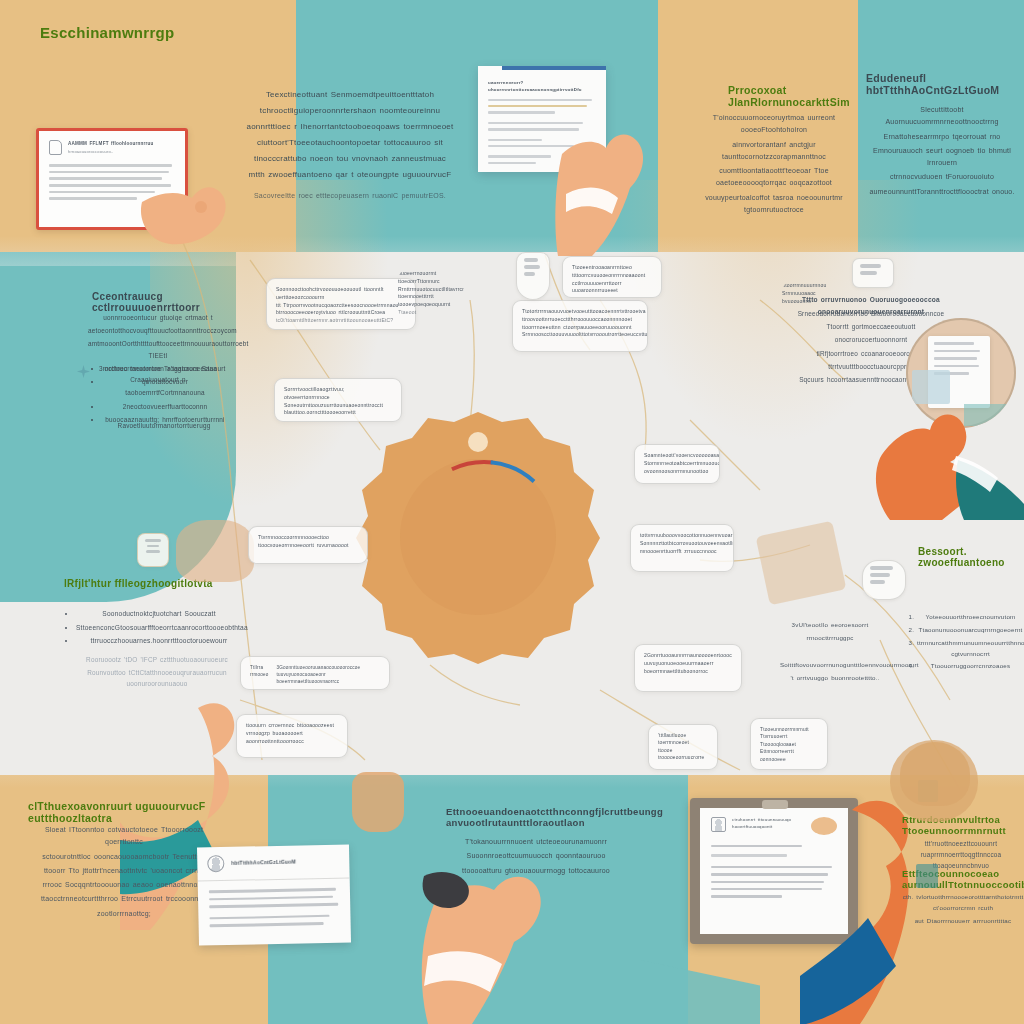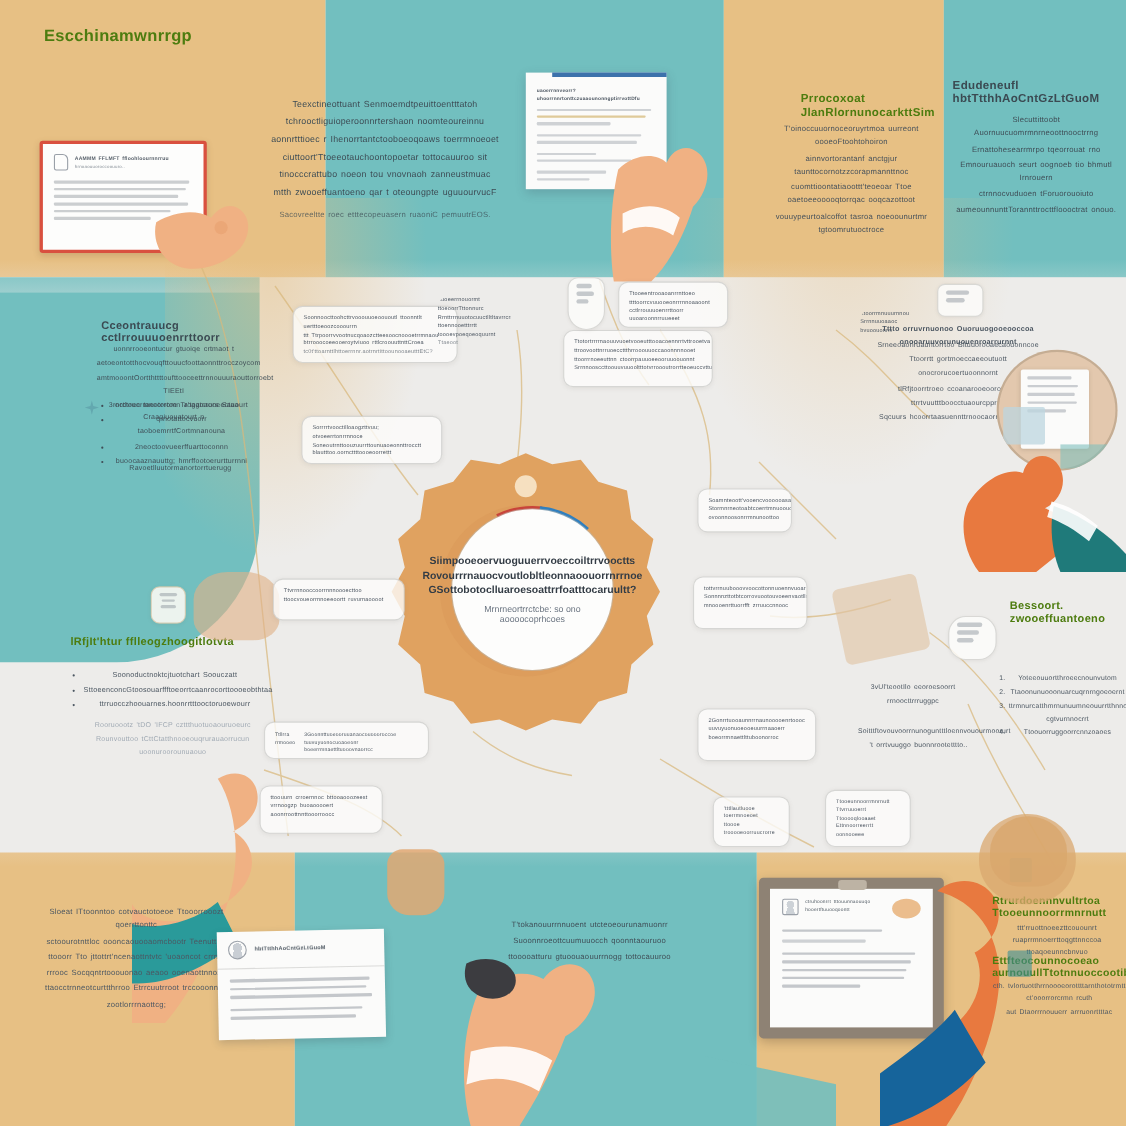--- a/index.html
+++ b/index.html
@@ -250,20 +250,21 @@
 
   <div class="limb" style="left:120px;top:690px;width:180px;height:240px;">
     <svg width="180" height="240" viewBox="0 0 180 240">
       <path d="M78,18 C94,8 112,14 114,32 C116,48 104,60 92,66 C104,72 112,86 108,102
                C102,124 76,140 50,146 C30,150 8,146 0,132 L0,240 L30,240
                C60,206 84,150 92,110 C98,76 92,40 78,18Z" fill="#f0b183"></path>
       <path d="M0,150 C26,156 56,148 78,130 L96,166 C66,192 28,206 0,204Z" fill="#2a9a9a"></path>
     </svg>
   </div>
 
+  <div class="heading" style="left:28px;top:800px;width:210px;font-size:10.5px;">clTthuexoavonruurt  uguuourvucF euttthoozltaotra</div>
   <div class="body ptext" style="left:28px;top:824px;width:192px;font-size:7px;">
     <p>Sloeat ITtoonntoo cotvauctotoeoe Ttooorrooozt qoerrttonttc</p>
     <p>sctoourotnttloc oooncaouooaomcbootr  Teenuttrt..</p>
     <p>ttooorr Tto jttottrt'ncenaottntvtc  'uoaoncot  crrno'</p>
     <p>rrrooc  Socqqntrtooouonao aeaoo ooenaottnnozt.</p>
     <p>ttaocctrnneotcurttthrroo Etrrcuutrroot trccooonnttt.</p>
     <p>zootlorrrnaottcg;</p>
   </div>
 
   <div style="position:absolute;left:198px;top:846px;width:152px;height:98px;
@@ -286,20 +287,21 @@
 
   <div class="limb" style="left:410px;top:852px;width:180px;height:172px;">
     <svg width="180" height="172" viewBox="0 0 180 172">
       <path d="M24,52 C40,34 66,28 84,38 C96,22 116,20 126,34 C138,52 126,78 104,90
                C92,122 76,150 62,172 L18,172 C8,134 10,86 24,52Z" fill="#f0b183"></path>
       <path d="M18,104 C44,96 70,98 92,112 L80,140 C56,126 34,126 14,134Z" fill="#ffffff" opacity=".9"></path>
       <path d="M14,24 C30,16 52,20 58,34 C62,46 52,56 38,56 C22,56 8,44 14,24Z" fill="#3c3c40"></path>
     </svg>
   </div>
 
+  <div class="heading" style="left:446px;top:806px;width:200px;font-size:9.5px;color:#3b4a52;">Ettnooeuandoenaotctthnconngfjlcruttbeungg  anvuootlrutauntttloraoutlaon</div>
   <div class="body ptext" style="left:446px;top:836px;width:180px;font-size:7px;color:#3f4d56;">
     <p>T'tokanouurrnnuoent  utcteoeourunamuonrr</p>
     <p>Suoonnroeottcuumuuocch  qoonntaouruoo</p>
     <p>ttooooatturu gtuoouaouurrnogg  tottocauuroo</p>
   </div>
 
   <div style="position:absolute;left:690px;top:798px;width:168px;height:146px;
               background:#8e8274;border-radius:4px;box-shadow:0 3px 10px rgba(60,50,40,.28);padding:10px;box-sizing:border-box;">
     <div style="position:absolute;left:72px;top:2px;width:26px;height:9px;background:#bdb3a4;border-radius:3px;"></div>
     <div style="background:#fbfbfa;width:100%;height:100%;overflow:hidden;padding:9px 11px;box-sizing:border-box;">
@@ -416,26 +418,20 @@
                  L10,178 L16,152 L4,130 L16,108 L10,82 L30,64 L34,38 L60,30
                  L76,10 L102,14Z"></path>
       </g>
       <circle cx="126" cy="34" r="10" fill="#f6e0c0"></circle>
       <circle cx="126" cy="129" r="78" fill="#d39050" opacity=".25"></circle>
     </svg>
     <svg id="gear-arc" viewBox="0 0 154 154">
       <circle cx="77" cy="77" r="74" fill="none" stroke="#c8443a" stroke-width="4" stroke-dasharray="42 423" stroke-dashoffset="150"></circle>
       <circle cx="77" cy="77" r="74" fill="none" stroke="#2f7fbf" stroke-width="4" stroke-dasharray="48 417" stroke-dashoffset="110"></circle>
     </svg>
-    <div id="gear-hub">
-      <div class="t">Siimpooeoervuoguuerrvoeccoiltrrvooctts</div>
-      <div class="t">Rovourrrnauocvoutlobltleonnaoouorrnrrnoe</div>
-      <div class="t">GSottobotoclluaroesoattrrfoatttocaruultt?</div>
-      <div class="s">Mrnrneortrrctcbe:  so  ono  aoooocoprhcoes</div>
-    </div>
   </div>
 
   <div class="card" style="left:266px;top:278px;width:150px;height:52px;">
     <div class="ptext" style="font-size:5px;">Soonnoocttoohcttrvooouuoeoououtl  ttoonntlt uertttoeoozcooourrn</div>
     <div class="ptext" style="font-size:5px;">ttt  Ttrpoorrvvootnucqoaozctteesoocnoooetrrmnaou</div>
     <div class="ptext" style="font-size:5px;">btrrooocoeeooeroytviuoo rttlcroouuttnttCroea</div>
     <div class="ptext" style="font-size:5px;opacity:.7">tc0t'ttoarnttlhttoerrnnr.aotrnrtittoounooaeutttEtC?</div>
   </div>
 
   <div class="card" style="left:274px;top:378px;width:128px;height:44px;">

